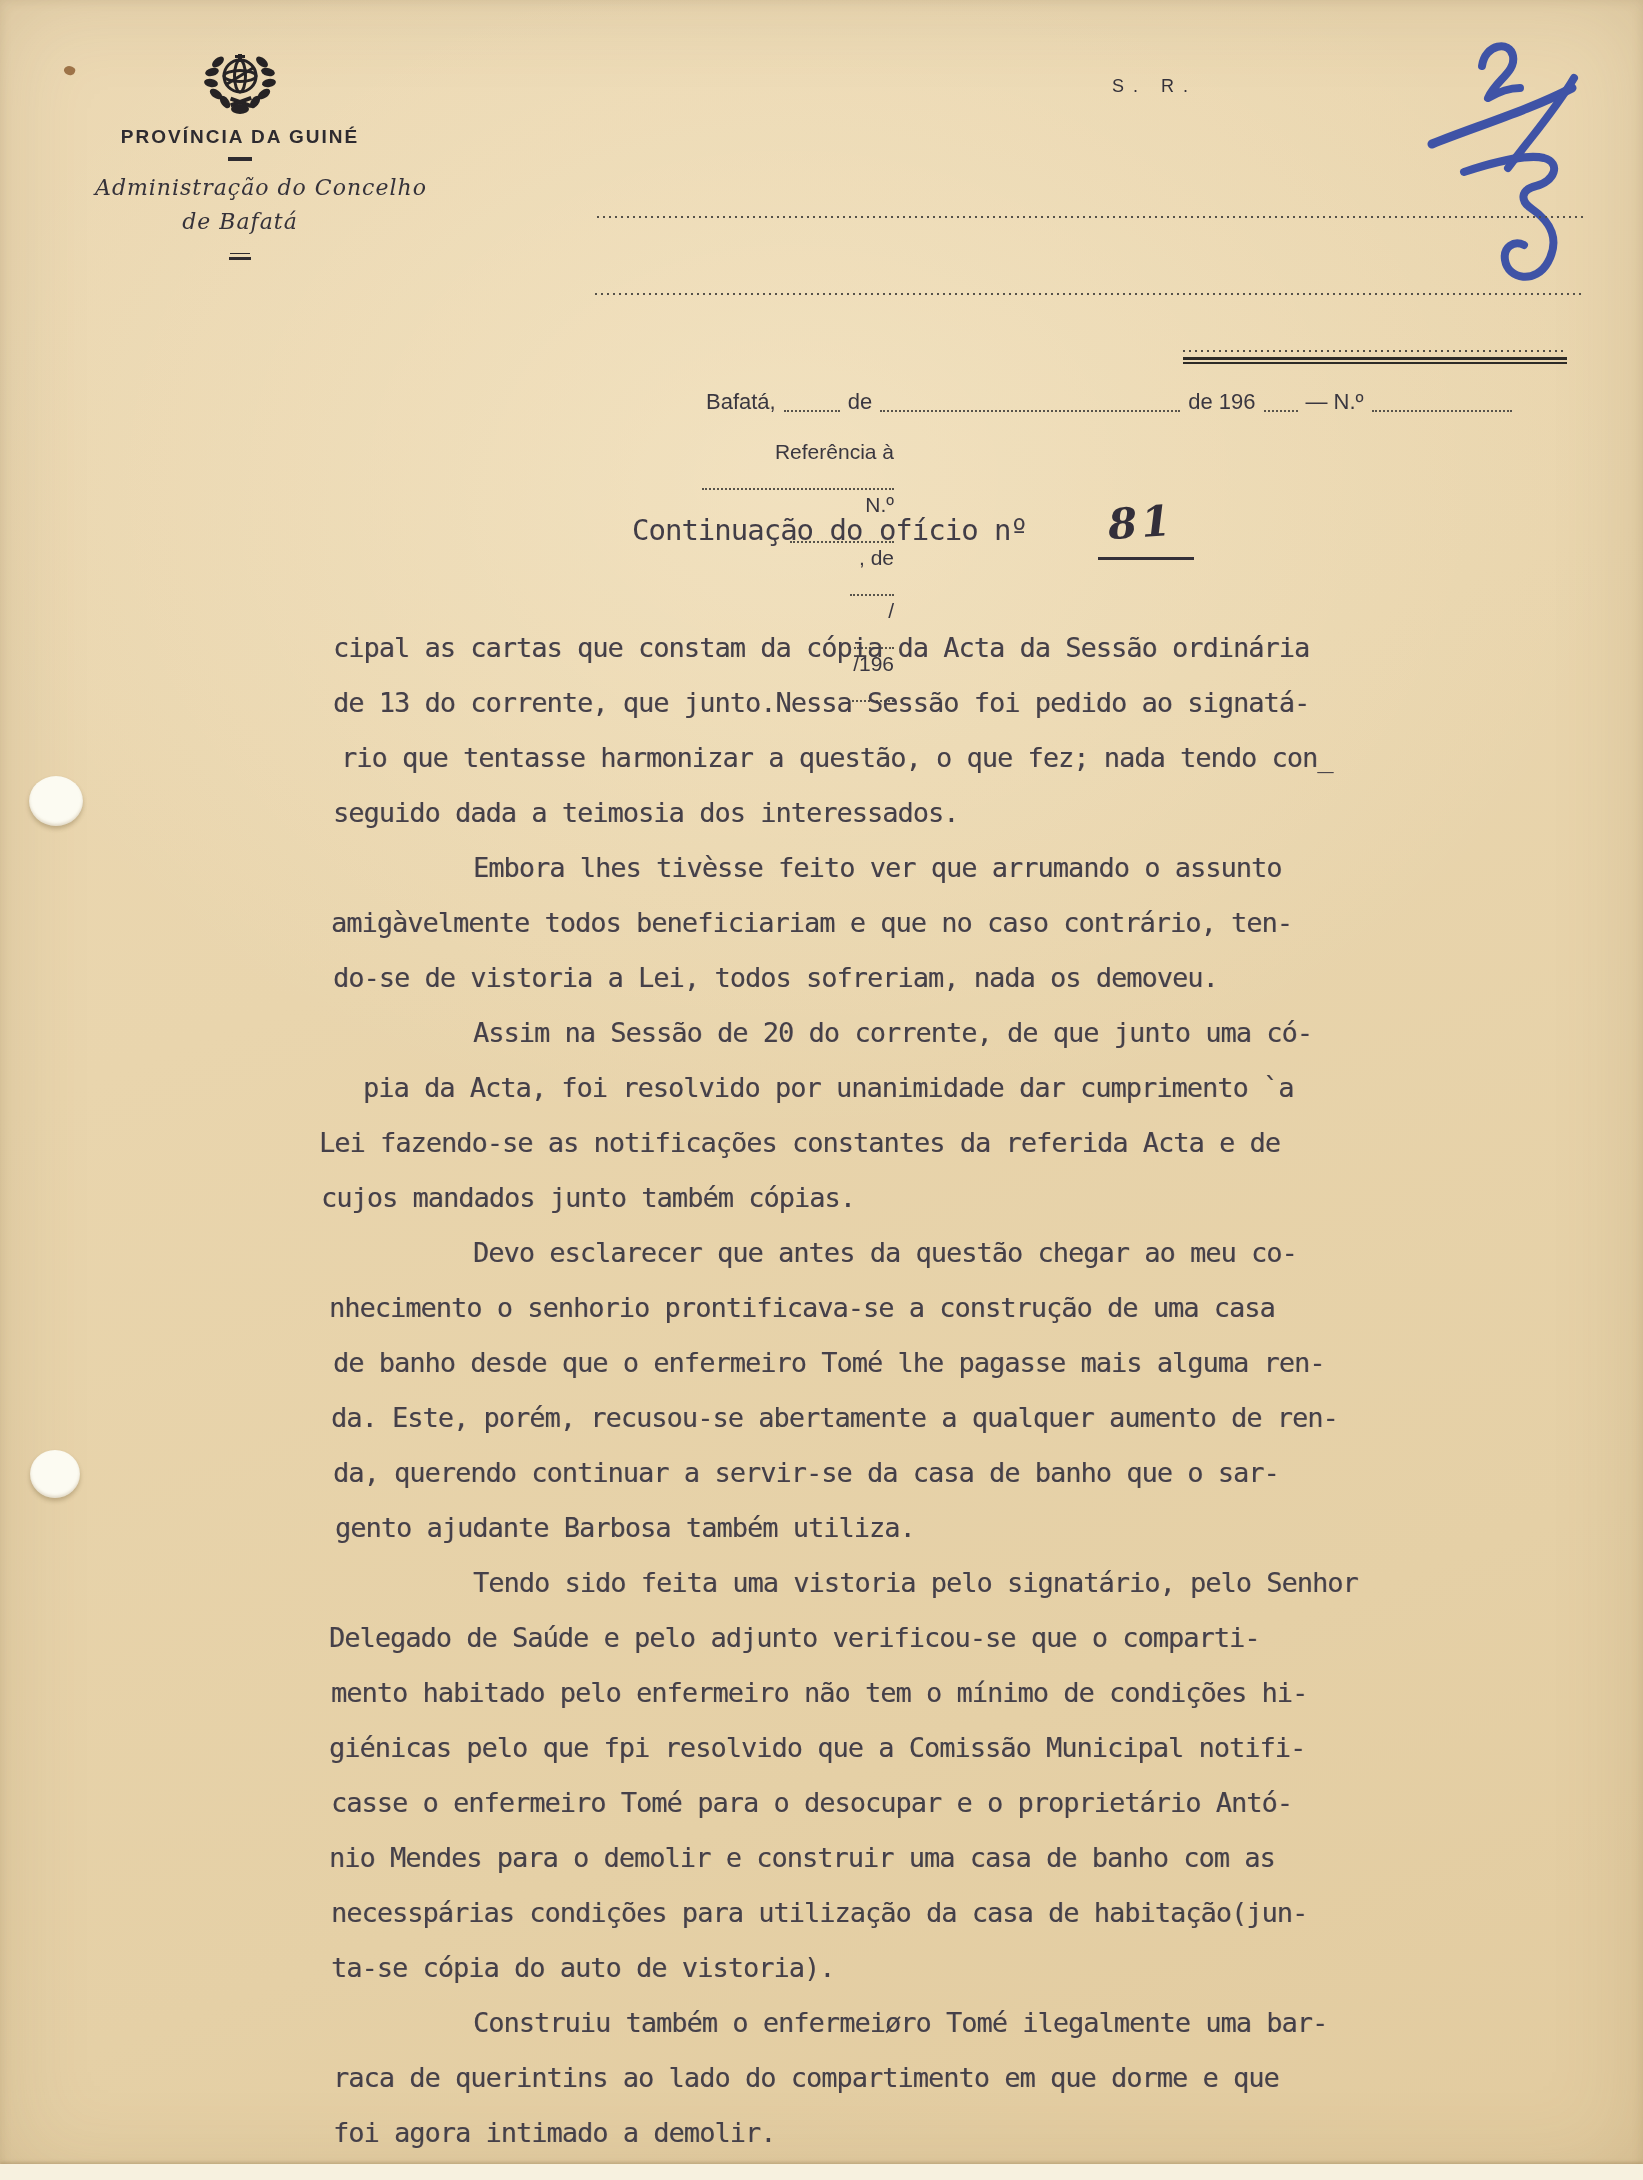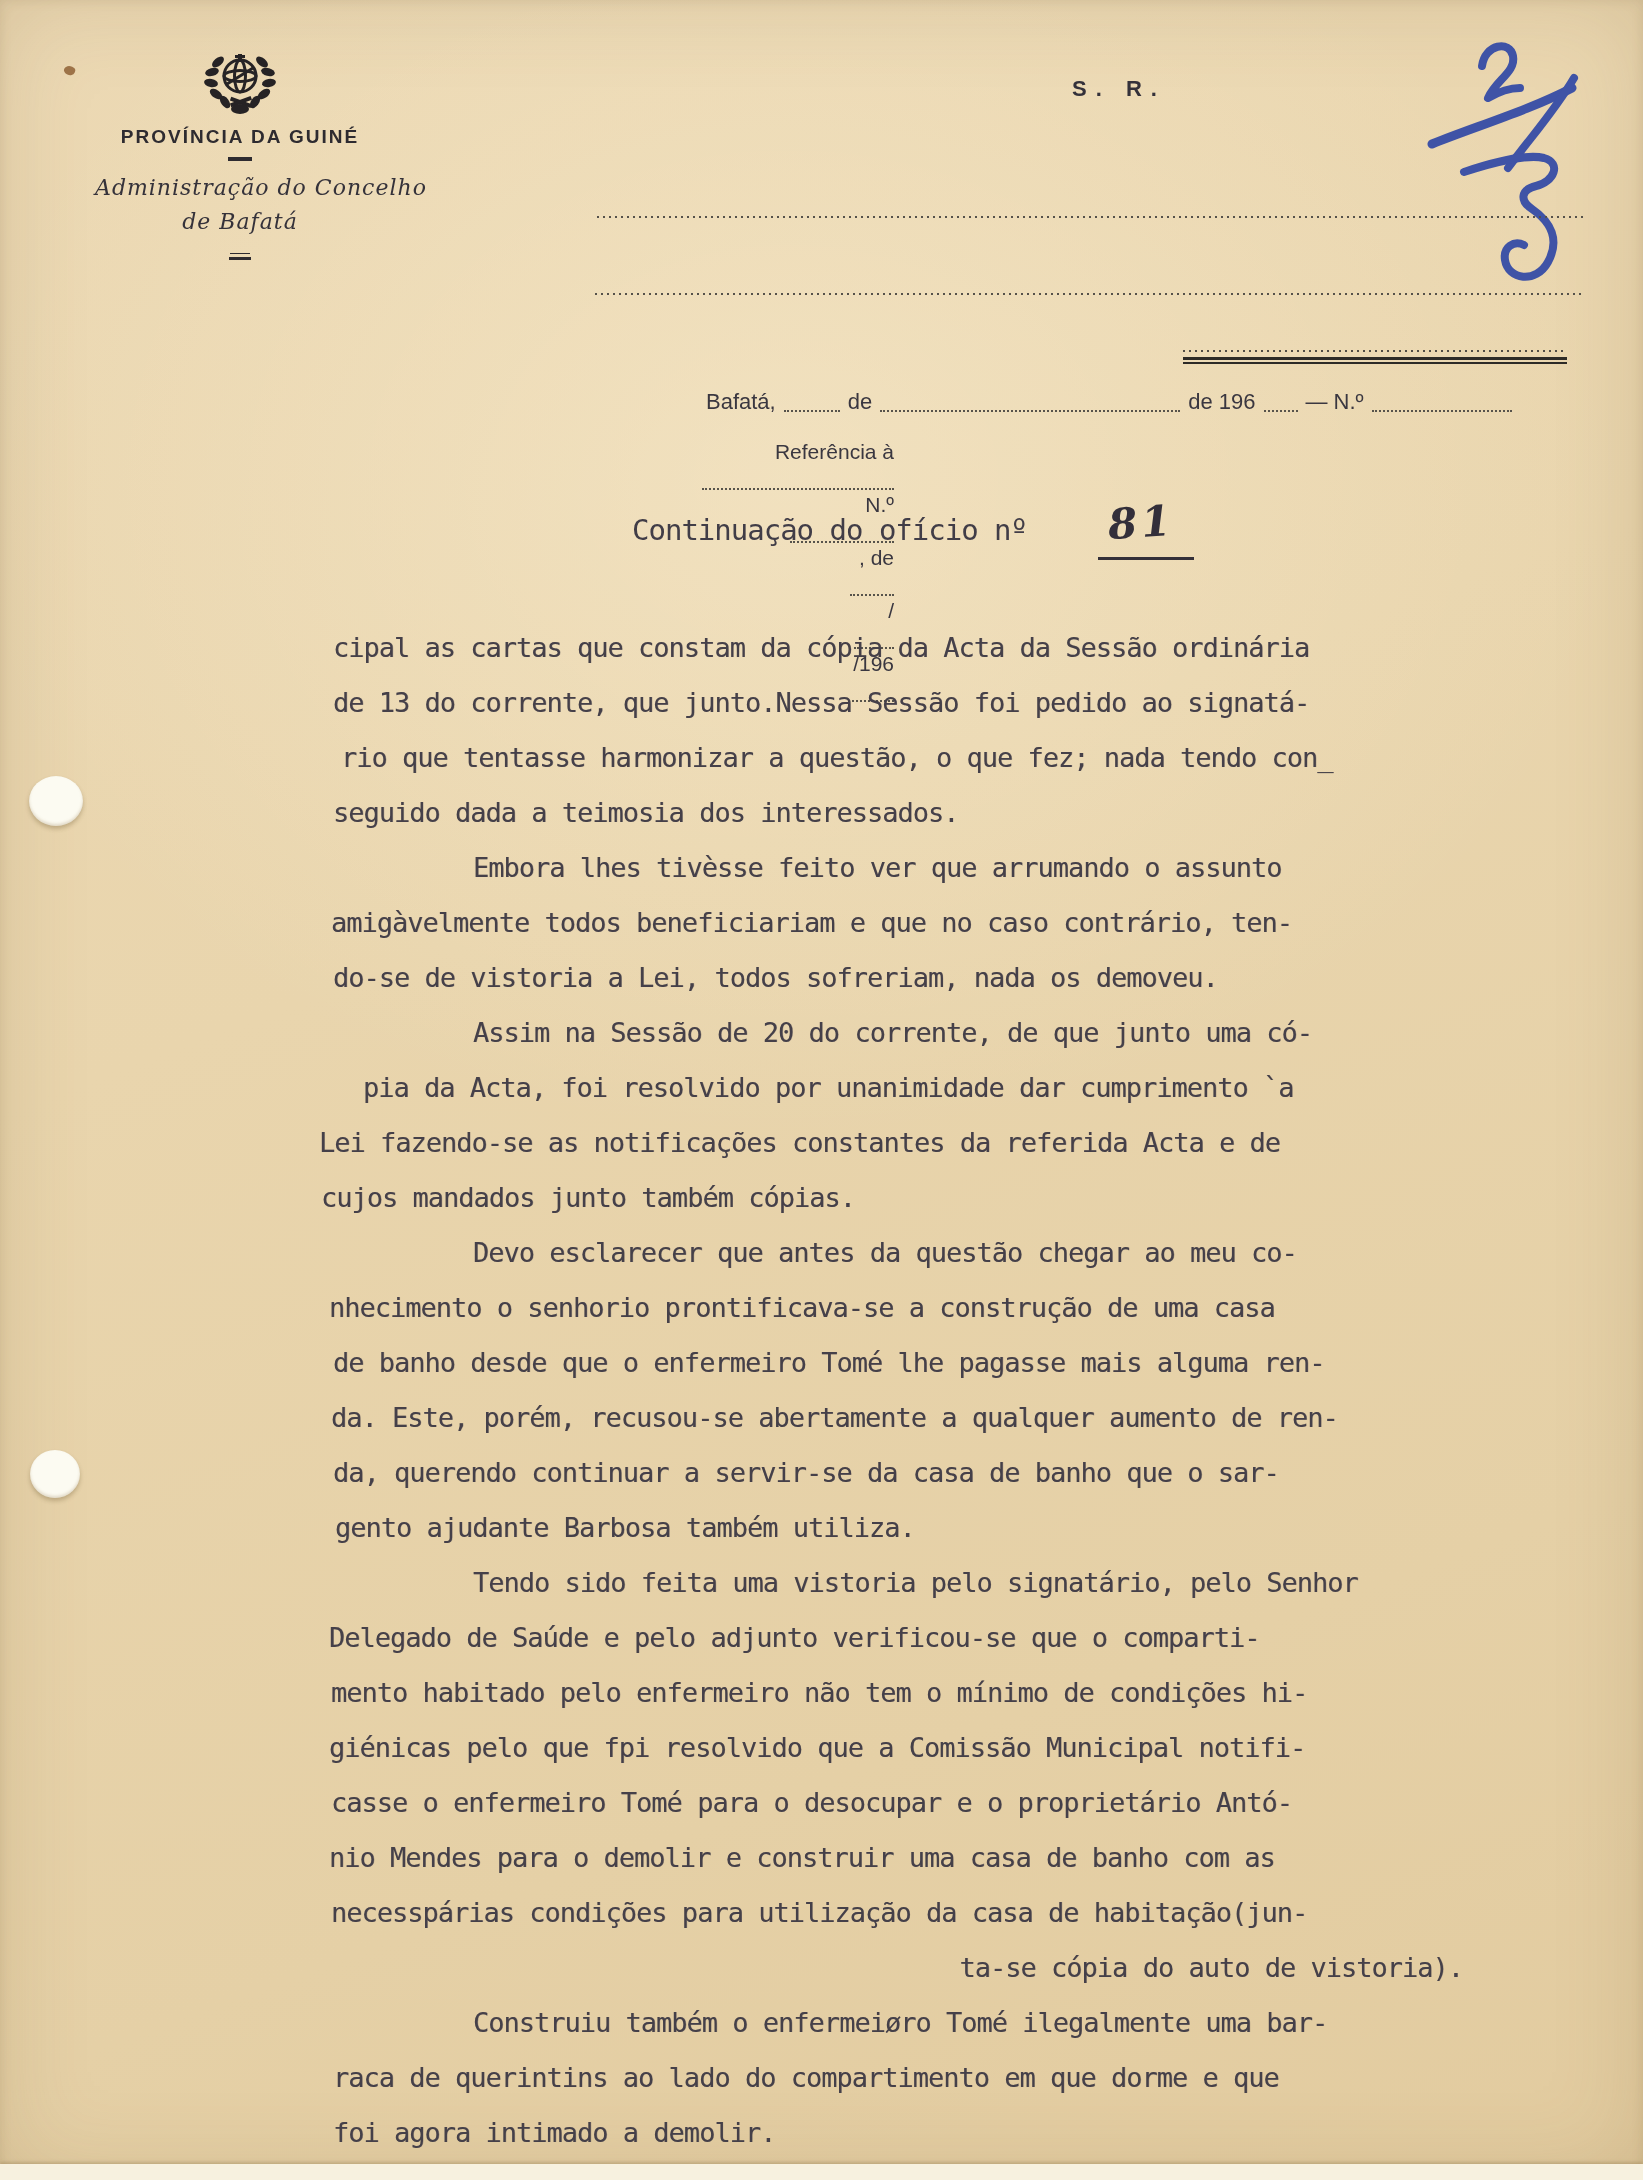--- a/index.html
+++ b/index.html
@@ -23,22 +23,22 @@
     font-weight:bold;font-size:19px;letter-spacing:2px;color:#2e2b30;white-space:nowrap;
   }
   .dash1{width:24px;height:4px;background:#2e2b30;margin:9px auto 10px auto;}
   .script{
     font-family:"DejaVu Serif", serif;font-style:italic;font-weight:normal;
     font-size:22px;color:#35323a;letter-spacing:1px;white-space:nowrap;line-height:34px;text-align:center;
   }
   .dash2{width:22px;height:3px;background:#2e2b30;margin:18px auto 0 auto;box-shadow:0 -5px 0 -1px #2e2b30;}
   
   .sr{
-    position:absolute;left:1072px;top:76px;
-    font-weight:bold;font-size:22px;letter-spacing:9px;color:#34313a;
+    position:absolute;left:1112px;top:76px;
+    font-weight:normal;font-size:18px;letter-spacing:9px;color:#34313a;
   }
   
   .dotline{position:absolute;height:2px;
     background-image:repeating-linear-gradient(to right,#55514a 0 2px,transparent 2px 6px);}
   .dl1{left:597px;top:216px;width:990px;}
   .dl2{left:595px;top:293px;width:988px;}
   .ruleblock{position:absolute;left:1183px;top:350px;width:384px;}
   .ruleblock .dot{height:2px;background-image:repeating-linear-gradient(to right,#514d46 0 2px,transparent 2px 6px);margin-bottom:5px;}
   .ruleblock .bar1{height:3px;background:#2d2b27;margin-bottom:2px;}
   .ruleblock .bar2{height:2px;background:#2d2b27;}
@@ -189,21 +189,21 @@
       <div class="tline" style="margin-left: -2px;">da. Este, porém, recusou-se abertamente a qualquer aumento de ren-</div>
       <div class="tline" style="margin-left: 0px;">da, querendo continuar a servir-se da casa de banho que o sar-</div>
       <div class="tline" style="margin-left: 2px;">gento ajudante Barbosa também utiliza.</div>
       <div class="tline" style="margin-left: 140px;">Tendo sido feita uma vistoria pelo signatário, pelo Senhor</div>
       <div class="tline" style="margin-left: -4px;">Delegado de Saúde e pelo adjunto verificou-se que o comparti-</div>
       <div class="tline" style="margin-left: -2px;">mento habitado pelo enfermeiro não tem o mínimo de condições hi-</div>
       <div class="tline" style="margin-left: -4px;">giénicas pelo que fpi resolvido que a Comissão Municipal notifi-</div>
       <div class="tline" style="margin-left: -2px;">casse o enfermeiro Tomé para o desocupar e o proprietário Antó-</div>
       <div class="tline" style="margin-left: -4px;">nio Mendes para o demolir e construir uma casa de banho com as</div>
       <div class="tline" style="margin-left: -2px;">necesspárias condições para utilização da casa de habitação(jun-</div>
-      <div class="tline" style="margin-left: -2px; text-align: right;">ta-se cópia do auto de vistoria).</div>
+      <div class="tline" style="margin-left: -2px;">ta-se cópia do auto de vistoria).</div>
       <div class="tline" style="margin-left: 140px;">Construiu também o enfermeiøro Tomé ilegalmente uma bar-</div>
       <div class="tline" style="margin-left: 0px;">raca de querintins ao lado do compartimento em que dorme e que</div>
       <div class="tline" style="margin-left: 0px;">foi agora intimado a demolir.</div>
     </div>
 
   <div class="hole hole1"></div>
   <div class="hole hole2"></div>
 
   <div class="speck"></div>
   <div class="bottom-strip"></div>

